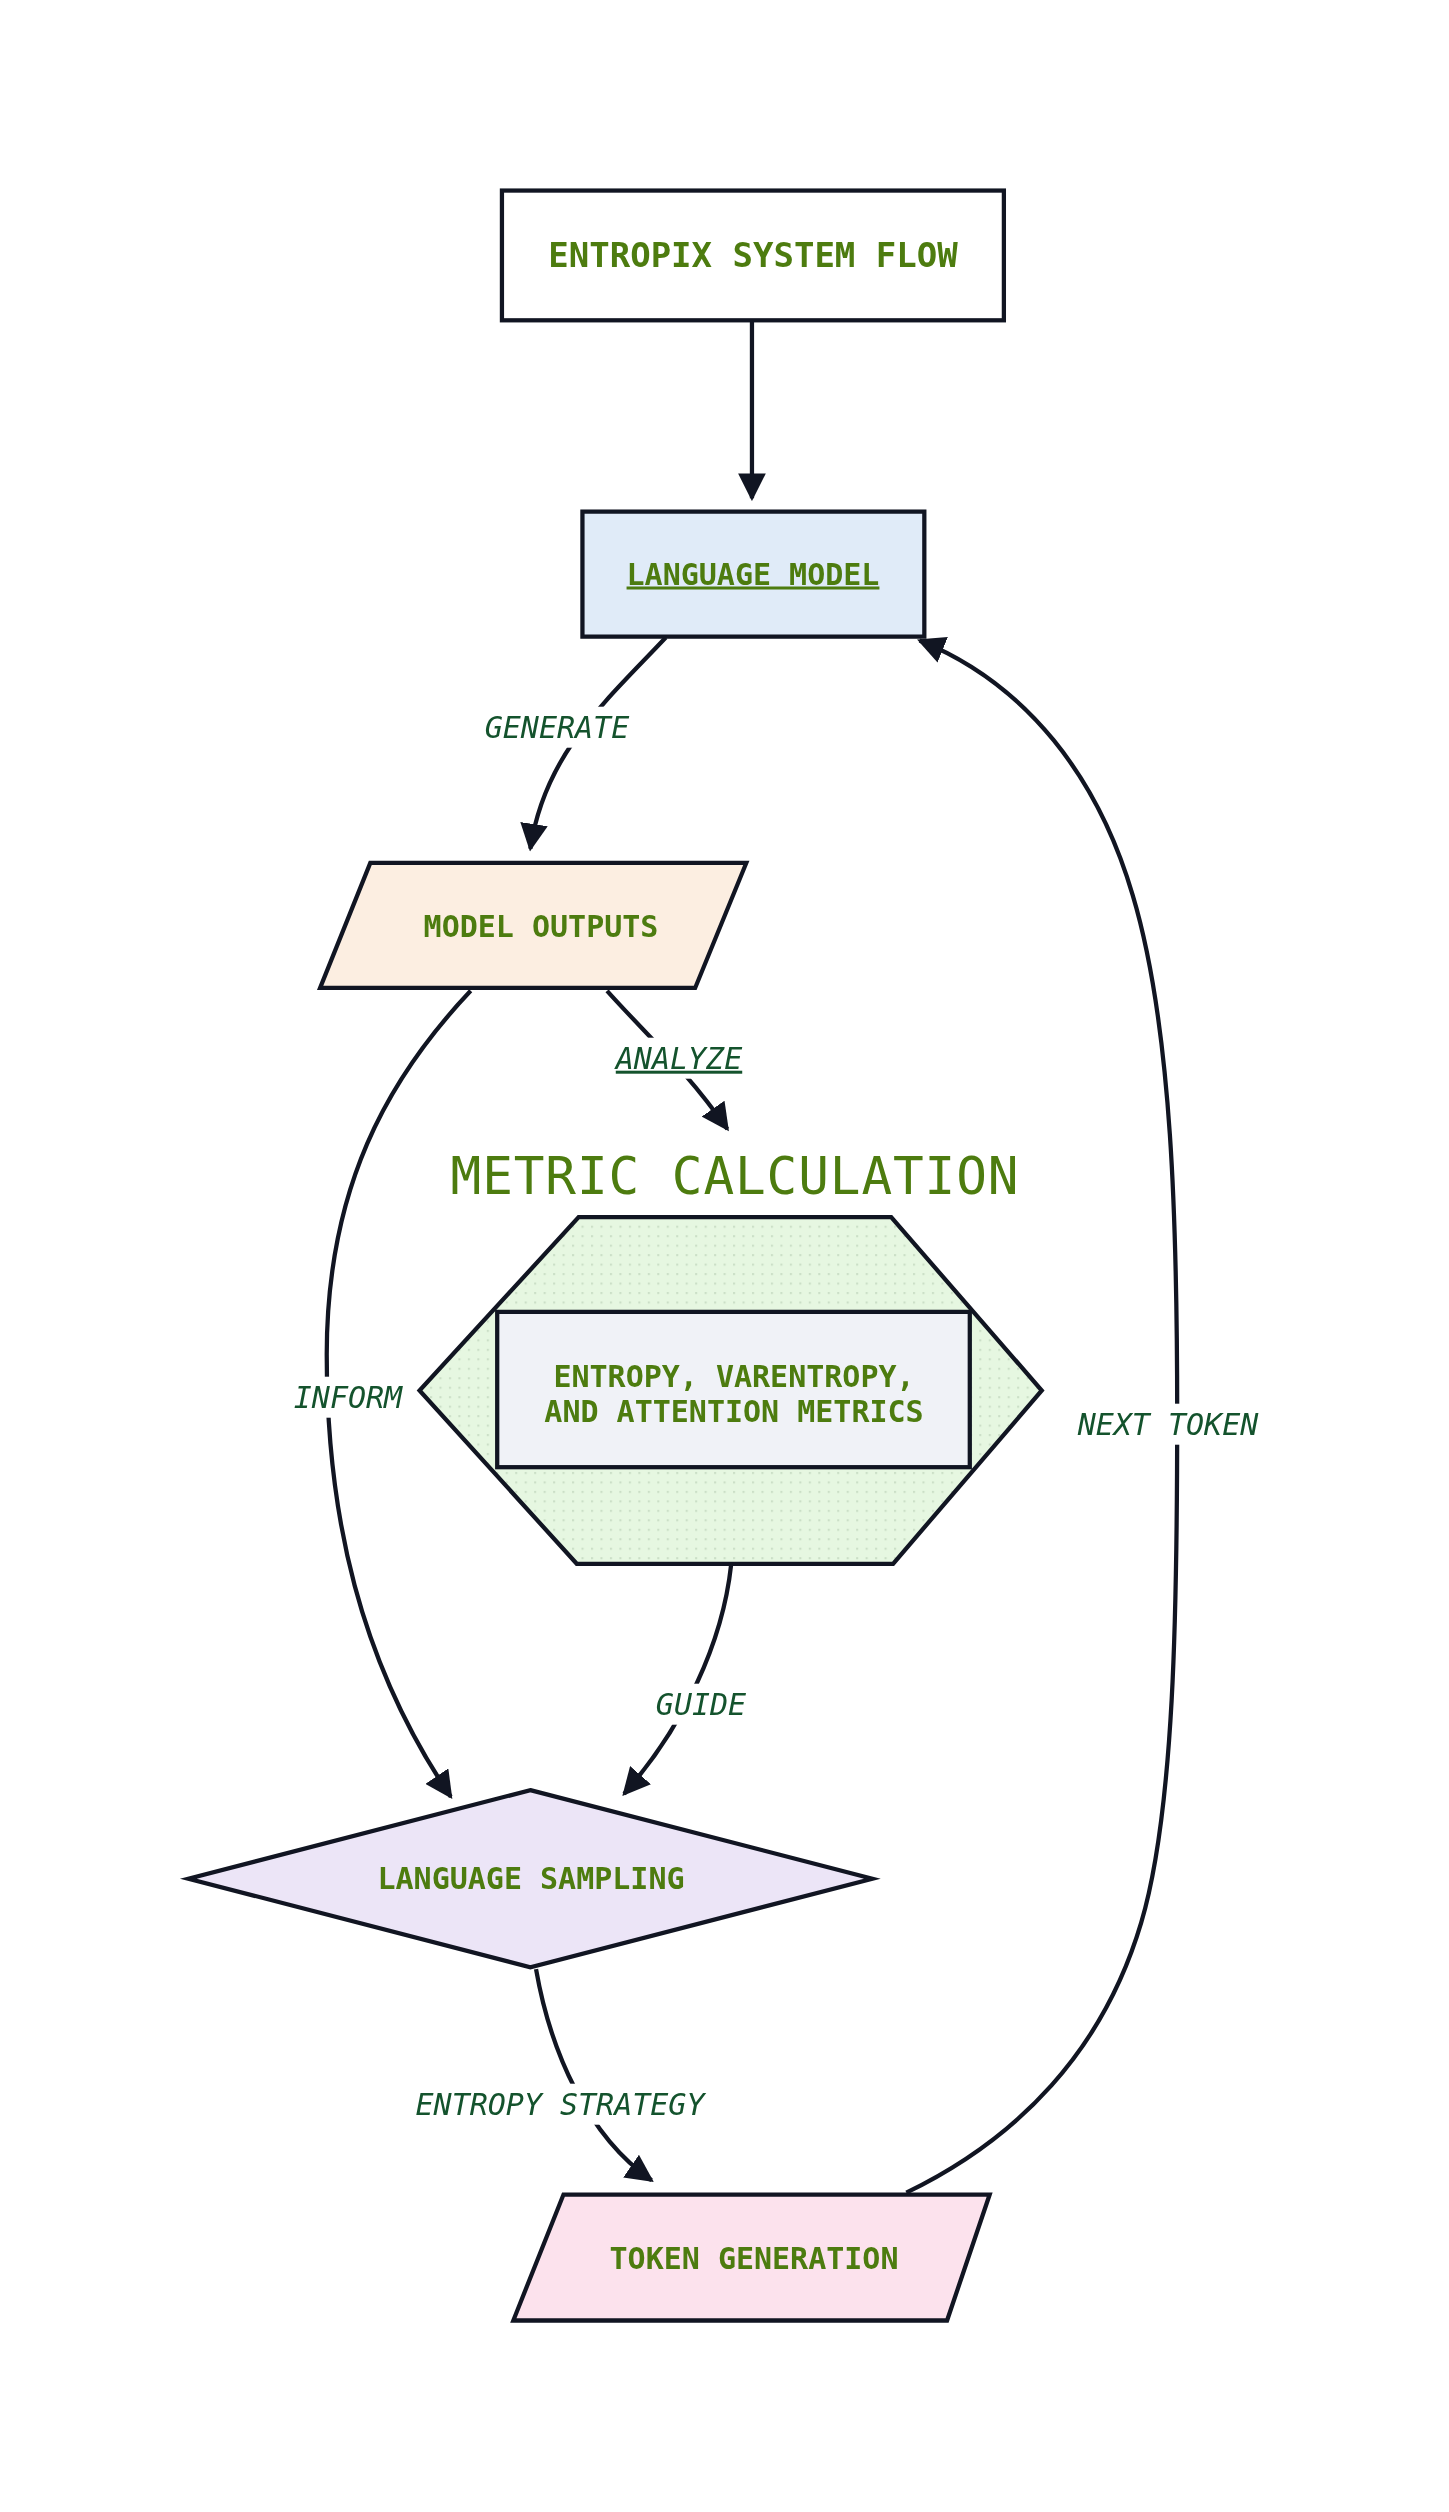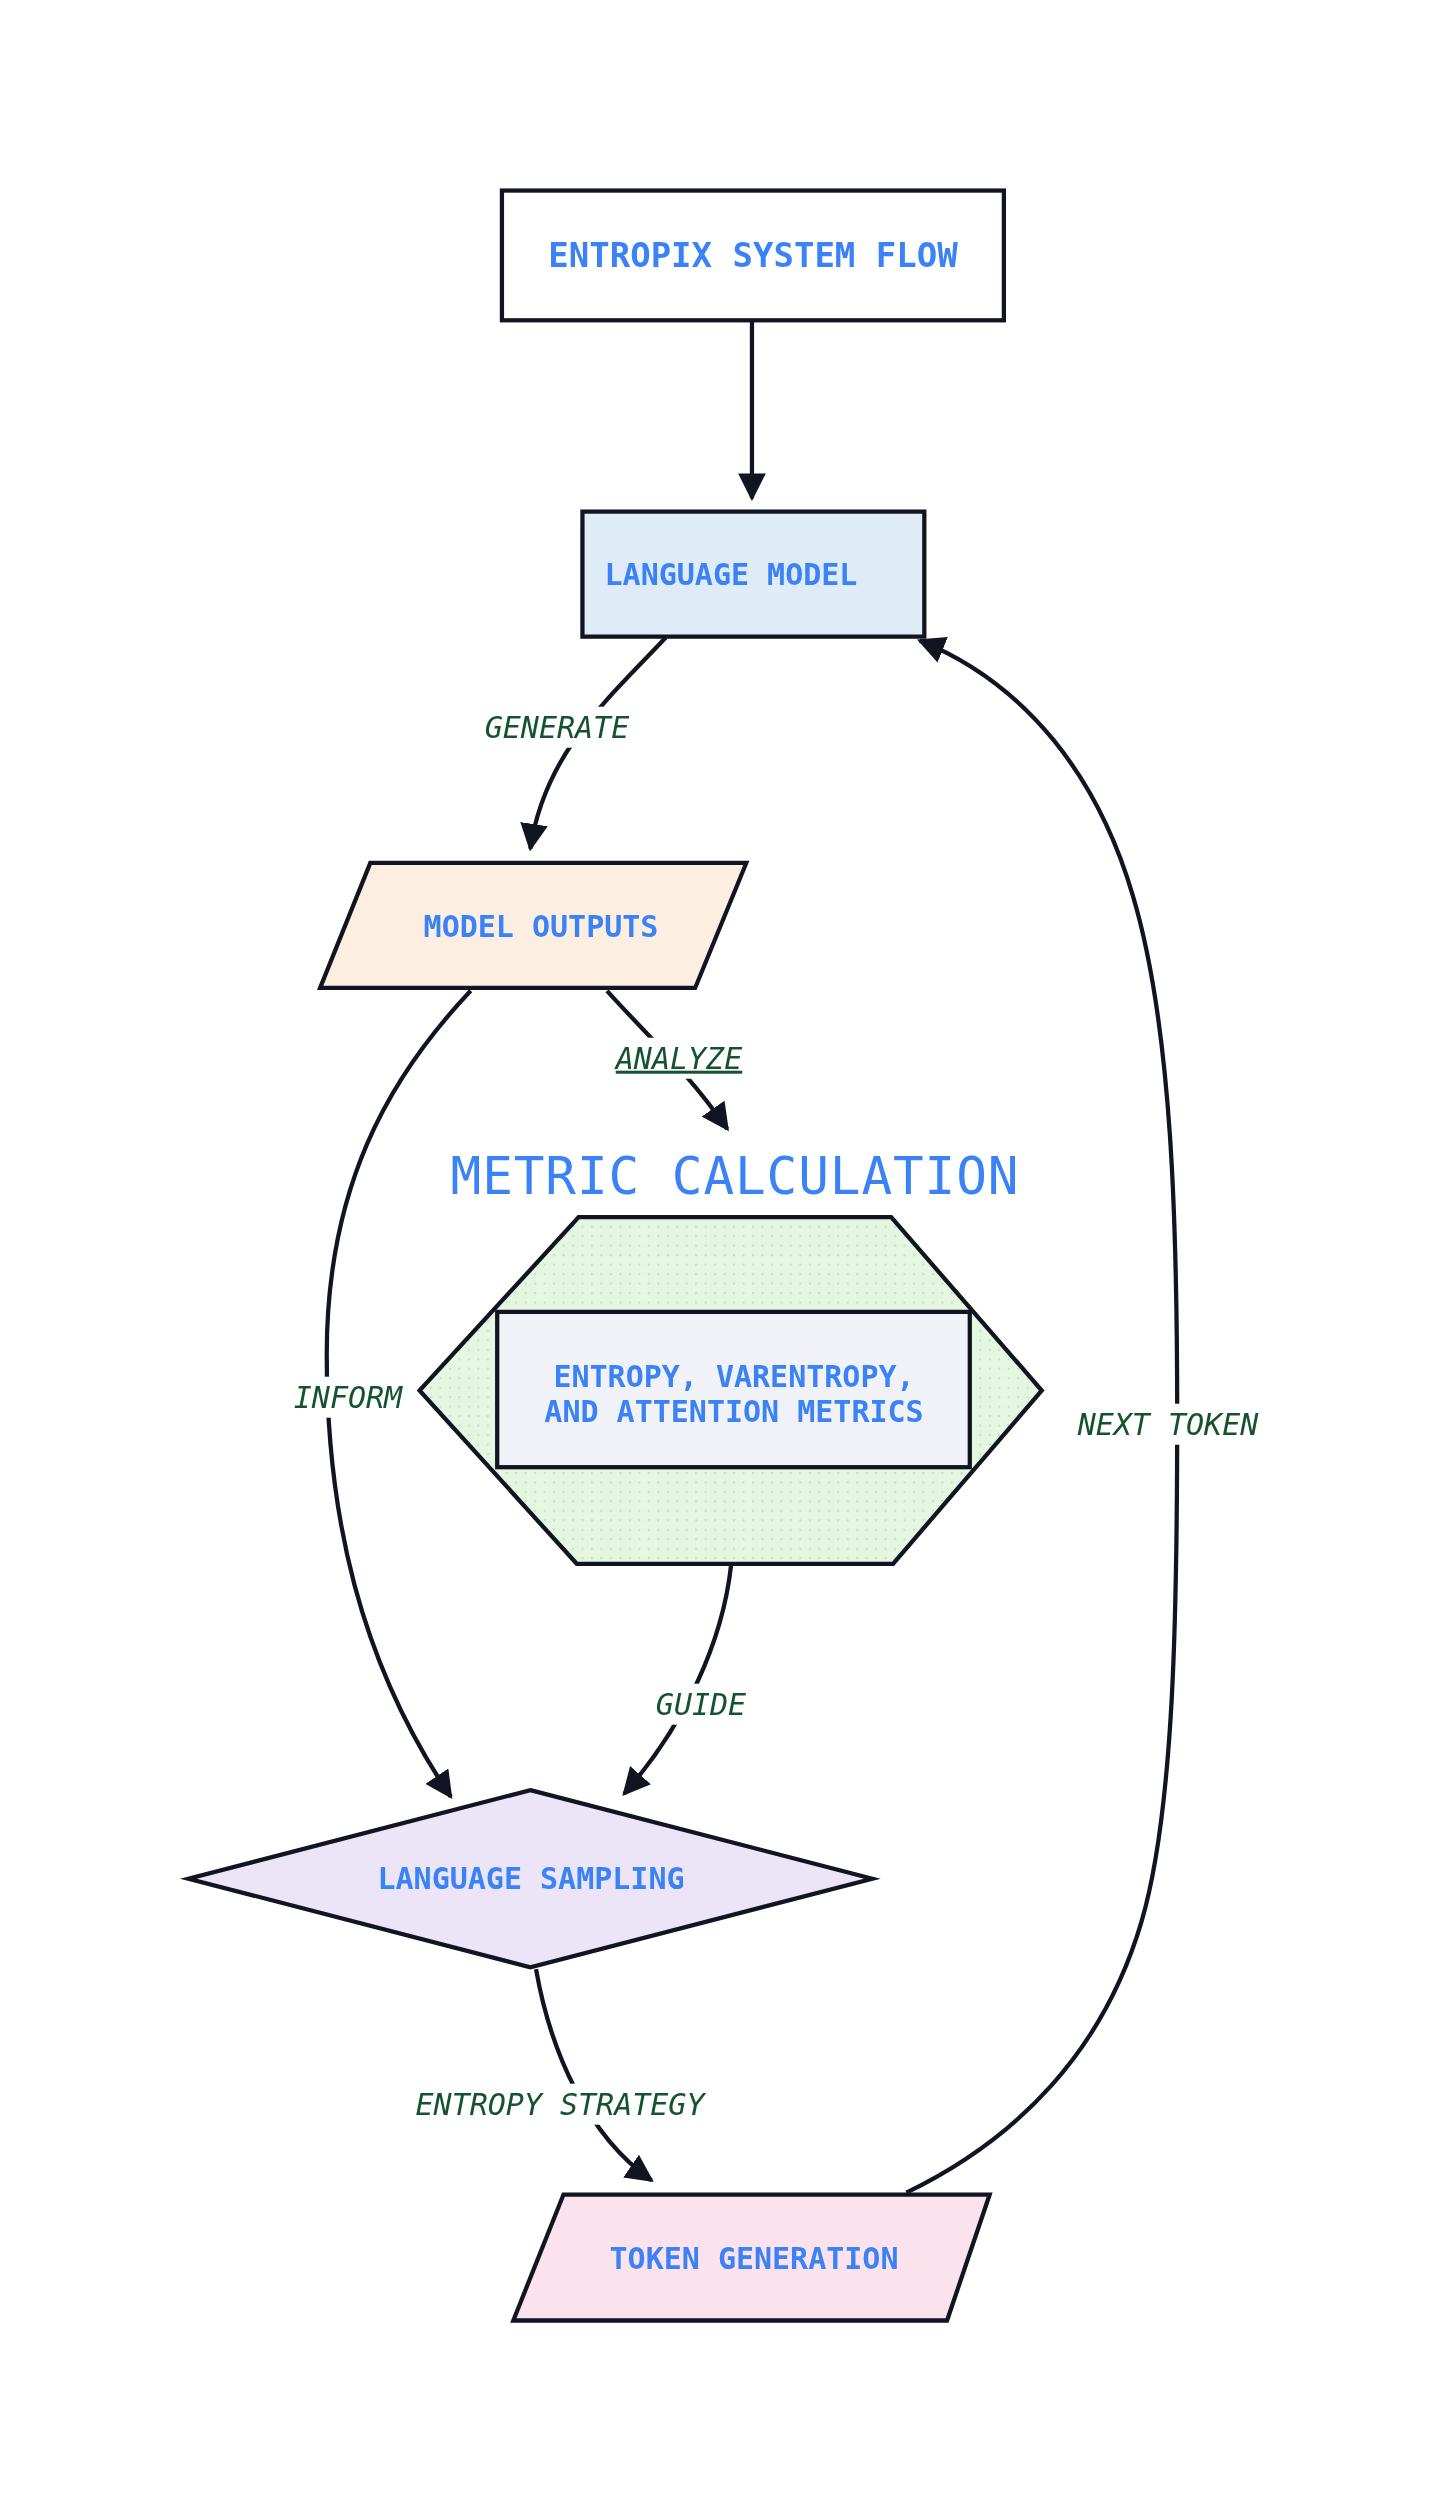--- a/index.html
+++ b/index.html
@@ -11,21 +11,21 @@
     font-family:"DejaVu Sans Mono","Liberation Mono",monospace;
     overflow:hidden;
   }
   .stage svg{position:absolute;left:0;top:0;}
   .shape{stroke:#111522;stroke-width:4.5;}
   .edge{stroke:#111522;stroke-width:4.5;fill:none;}
   .lbl{
     position:absolute;
     transform:translate(-50%,-50%);
     white-space:nowrap;
-    color:#3b82f6;
+    color:#4d7c0f;
     font-weight:bold;
     font-size:30px;
     text-align:center;
     z-index:3;
   }
   .lbl-title{font-size:34px;}
   .lbl-big{font-size:51px;font-weight:normal;letter-spacing:0.9px;}
   .lbl-two{line-height:35px;}
   .elbl{
     position:absolute;
@@ -79,21 +79,21 @@
 
     <path class="edge" d="M 772,1652 C 763,1735 722,1822 659,1894" marker-end="url(#arrow)"></path>
 
     <path class="edge" d="M 566,2079 C 581,2165 620,2255 688,2302" marker-end="url(#arrow)"></path>
 
     <path class="edge" d="M 957,2315 C 1075,2258 1165,2165 1205,2030 C 1240,1912 1243,1700 1243,1495 C 1243,1295 1238,1085 1196,945 C 1160,822 1085,722 971,676" marker-end="url(#arrow)"></path>
   </svg>
 
   <div class="lbl lbl-title" style="left:753px;top:255px;">ENTROPIX SYSTEM FLOW</div>
 
-  <div class="lbl" style="left:731px;top:574px;">LANGUAGE MODEL</div>
+  <div class="lbl" style="left:753px;top:574px;text-decoration:underline;">LANGUAGE MODEL</div>
 
   <div class="lbl" style="left:532px;top:926px;padding-left:18px;">MODEL OUTPUTS</div>
 
   <div class="lbl lbl-big" style="left:735px;top:1176px;">METRIC CALCULATION</div>
 
   <div class="lbl lbl-two" style="left:734px;top:1394px;">
     <span>ENTROPY, VARENTROPY,</span><br>
     <span>AND ATTENTION METRICS</span>
   </div>
 

